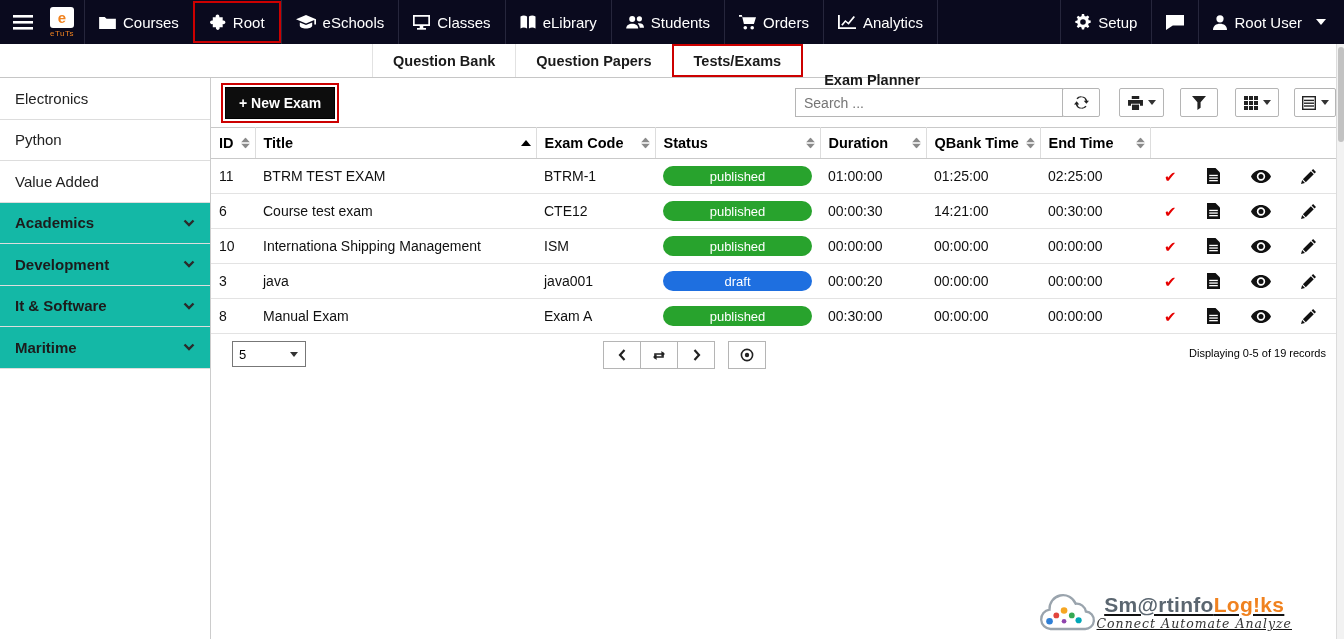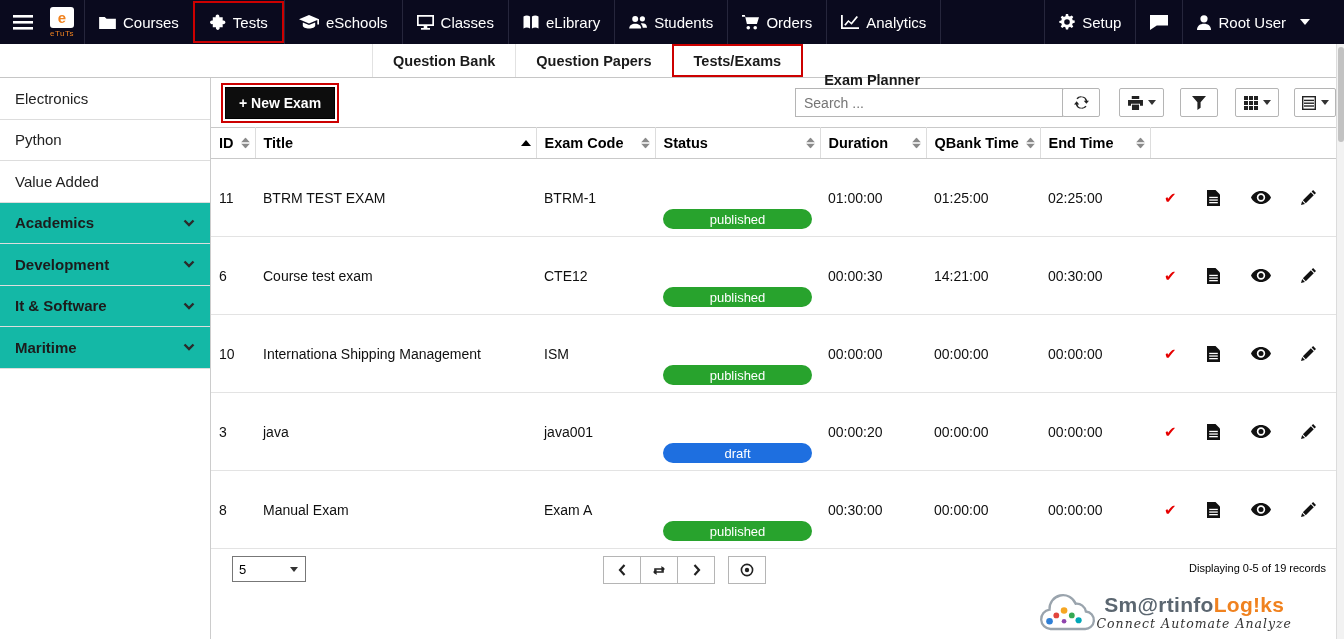--- a/index.html
+++ b/index.html
@@ -16,21 +16,21 @@
   .logo-box { width:24px; height:21px; background:#fff; border-radius:3px; color:#f0821f;
               font-weight:bold; font-size:15px; line-height:21px; text-align:center; }
   .brand-name { font-size:8px; color:#f0821f; margin-top:1px; letter-spacing:.5px; font-weight:normal; }
   .topnav { display:flex; align-items:stretch; }
   .nav-item { display:flex; align-items:center; gap:7px; padding:0 14px; font-size:15px;
               border-left:1px solid #26263c; cursor:pointer; white-space:nowrap; }
   .topnav .nav-item:last-child { border-right:1px solid #26263c; }
   .nav-item.hl { border:2px solid #cc0000; margin:1px 0; }
   .top-right { margin-left:auto; display:flex; align-items:stretch; }
   .top-right .nav-item { border-left:1px solid #26263c; }
-  .top-right .nav-item:last-child { padding-right:34px;text-align:center; }
+  .top-right .nav-item:last-child { padding-right:18px;text-align:center; }
   .caret-w { width:0; height:0; border-left:5px solid transparent; border-right:5px solid transparent;
              border-top:6px solid #fff; margin-left:7px; }
 
   
   .subnav { position:absolute; top:44px; left:0; width:1336px; height:34px; background:#fff;
             border-bottom:1px solid #c6c6c6; display:flex; align-items:stretch; padding-left:372px; }
   .tab { display:flex; align-items:center; padding:0 20px; font-size:14.5px; font-weight:bold;
          color:#1a1a1a; border-left:1px solid #e2e2e2; cursor:pointer; white-space:nowrap; }
   .tab:last-child { border-right:1px solid #e2e2e2;margin-top:36px; }
   .tab.hl { border:2px solid #cc0000; }
@@ -67,21 +67,21 @@
   thead th { border-top:1px solid #c9c9c9; border-bottom:1px solid #c9c9c9; border-right:1px solid #ddd;
              font-size:14.5px; font-weight:bold; text-align:left; padding:7px 22px 7px 8px;
              position:relative; color:#000; cursor:pointer; white-space:nowrap; }
   thead th.no-sep { border-right:none; }
   .sort { position:absolute; right:5px; top:50%; transform:translateY(-50%);
           display:flex; flex-direction:column; gap:1px; color:#8a8a8a; }
   .sort.active { color:#000; }
   tbody td { font-size:14px; padding:7px 8px; border-bottom:1px solid #e3e3e3; color:#101010;
              white-space:nowrap; overflow:hidden; }
   .badge { display:block; width:100%; text-align:center; color:#fff; font-size:13px;
-           padding:2.5px 0; border-radius:10px; background:#28a32d;margin-top:43px; }
+           padding:2.5px 0; border-radius:10px; background:#28a32d; }
   .acts { display:flex; align-items:center; justify-content:space-between; padding:0 12px 0 6px; }
   .check { color:#e60000; font-size:15px; font-weight:bold; line-height:1; cursor:pointer; }
   .act { cursor:pointer; display:flex; color:#111; }
 
   
   .pager { position:relative; height:46px; }
   .psize-wrap { position:absolute; left:21px; top:7px; width:74px; height:26px;
                 border:1px solid #777; background:#fff; }
   .psize-wrap select { width:100%; height:100%; border:none; font-size:13px; padding-left:6px;
                        appearance:none; -webkit-appearance:none; background:transparent; font-family:inherit; }
@@ -89,21 +89,21 @@
                        border-left:4px solid transparent; border-right:4px solid transparent;
                        border-top:5px solid #333; }
   .pgroup { position:absolute; left:392px; top:7px; display:flex; }
   .pbtn { width:38px; height:28px; background:#fff; border:1px solid #b5b5b5;
           display:flex; align-items:center; justify-content:center; cursor:pointer; color:#222; }
   .pgroup .pbtn + .pbtn { margin-left:-1px; }
   #btn-target { position:absolute; left:517px; top:7px; }
   .summary { position:absolute; right:10px; top:13px; font-size:11px; color:#000; }
 
   
-  .brandmark { position:absolute; right:44px; bottom:4px; display:flex; align-items:center; gap:0; }
+  .brandmark { position:absolute; right:44px; bottom:4px; display:flex; align-items:center; gap:0;text-decoration:underline; }
   .bm-text { display:flex; flex-direction:column; align-items:center; }
   .bm-line { font-size:21px; font-weight:bold; letter-spacing:.3px; line-height:1.05; }
   .bm-gray { color:#5b6670; } .bm-orange { color:#f0821f; }
   .bm-tag { font-family:"DejaVu Serif",serif; font-style:italic; font-size:12.5px; color:#333; letter-spacing:1px; }
 
   
   .vscroll { position:absolute; top:44px; right:0; width:8px; height:595px;
              background:#f2f2f2; border-left:1px solid #dcdcdc; cursor:pointer; }
   .vthumb { position:absolute; top:3px; left:1px; width:6px; height:95px;
             background:#c2c2c2; border-radius:3px; cursor:grab; }
@@ -131,21 +131,21 @@
           </svg>
         </span>
       <span>Courses</span>
     </a>
     <a class="nav-item hl">
       <span>
           <svg width="17" height="17" viewBox="0 0 36 36" fill="currentColor">
             <path d="M14 5c0-2.2 1.8-4 4-4s4 1.8 4 4l-.2 1.8H29v7l1.8-.2c2.2 0 4 1.8 4 4s-1.8 4-4 4L29 21.4V28h-6.6l.2 1.8c0 2.2-1.8 4-4 4s-4-1.8-4-4l.2-1.8H8v-6.6l-1.8.2c-2.2 0-4-1.8-4-4s1.8-4 4-4l1.8.2V6.8h6.2z"></path>
           </svg>
         </span>
-      <span>Tests</span>
+      <span>Root</span>
     </a>
     <a class="nav-item">
       <span>
           <svg width="20" height="14" viewBox="0 0 20 14" fill="currentColor">
             <path d="M10 0L0 4.2l10 4.2 8.3-3.5v4.6h1.7V4.2z"></path>
             <path d="M3.8 7.4v3.4c0 1.5 2.8 2.7 6.2 2.7s6.2-1.2 6.2-2.7V7.4L10 10z"></path>
           </svg>
         </span>
       <span>eSchools</span>
     </a>

